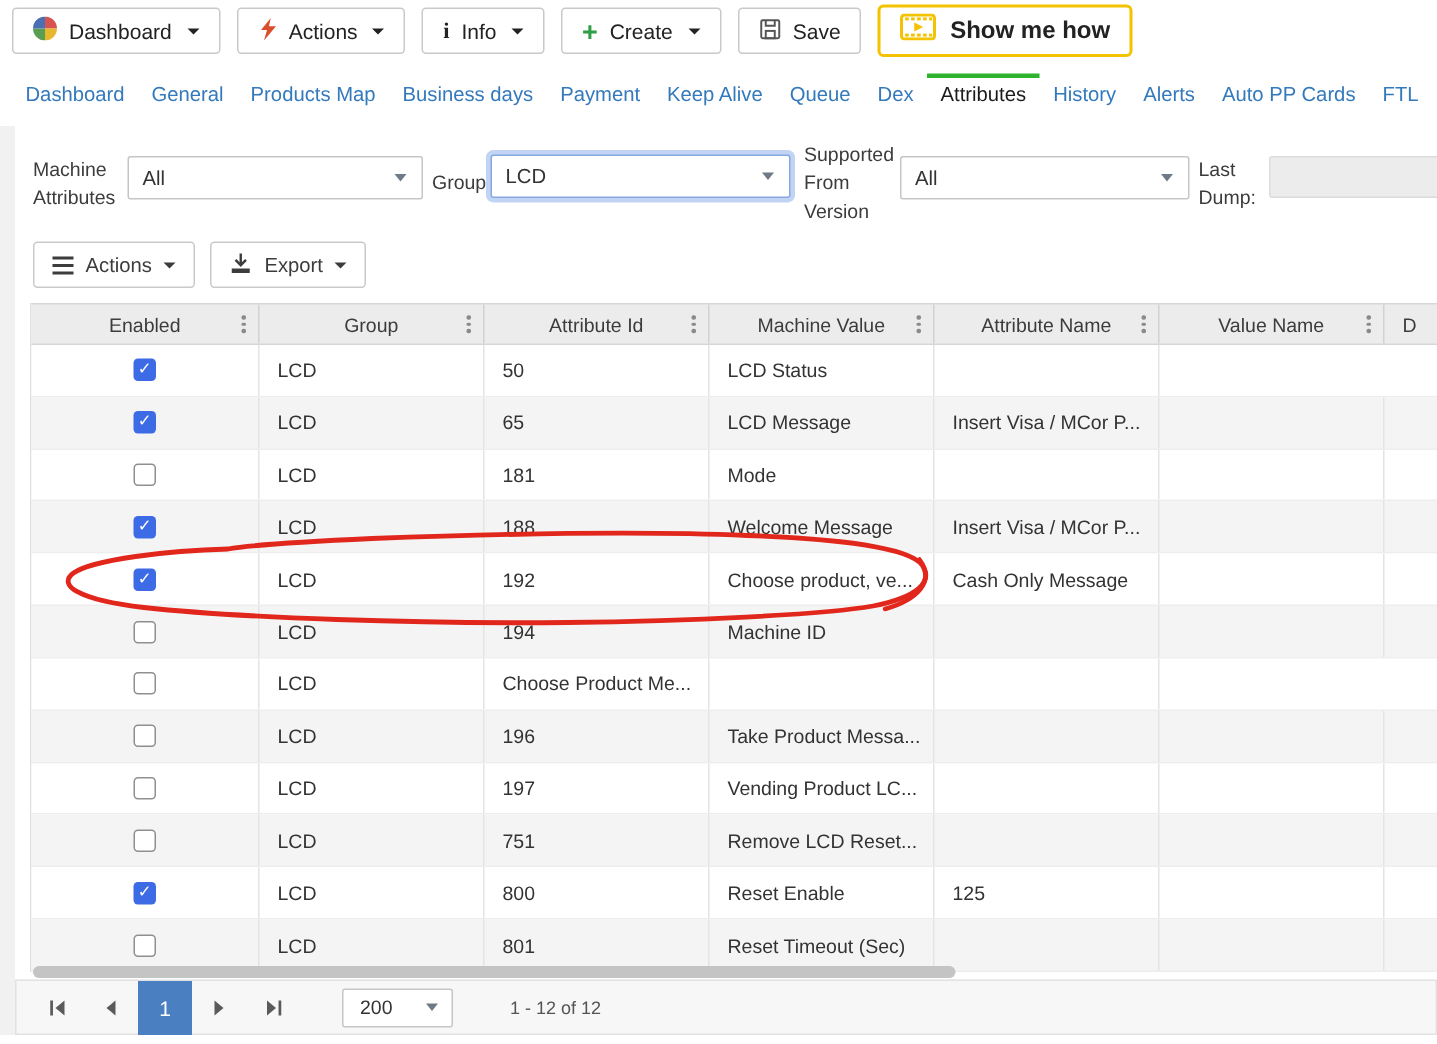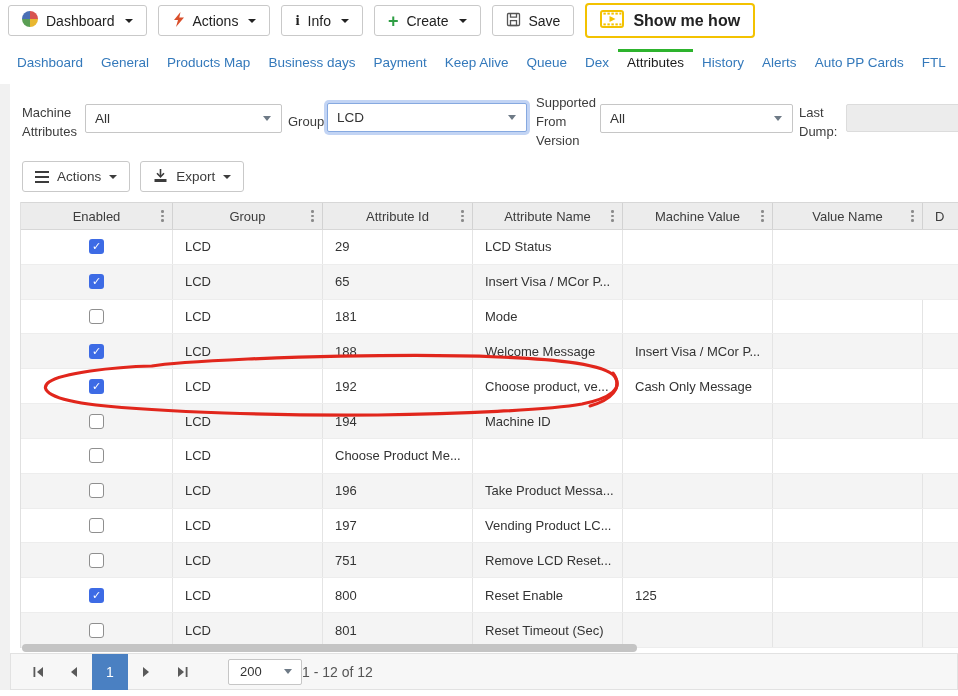--- a/index.html
+++ b/index.html
@@ -69,21 +69,21 @@
   
   .pager { position:absolute; left:10px; top:653px; width:948px; height:37px; background:#f7f7f7;
     border:1px solid #e2e2e2; display:flex; align-items:center; }
   .pnav { display:flex; align-items:center; margin-left:9px; }
   .pbtn { width:36px; height:36px; display:flex; align-items:center; justify-content:center; cursor:pointer; }
   .pbtn.cur { background:#4a80c2; color:#fff; font-size:14px; }
   .psize { position:relative; margin-left:28px; width:74px; height:26px; background:#fff; border:1px solid #c6c6c6;
     border-radius:2px; display:flex; align-items:center; padding-left:11px; font-size:13px; color:#333; cursor:pointer; }
   .psize .chev { position:absolute; right:9px; width:0; height:0;
     border-left:4px solid transparent; border-right:4px solid transparent; border-top:5px solid #6e7a86; }
-  .pinfo { font-size:14px; color:#555; }
+  .pinfo { margin-left:38px; font-size:12px; color:#555; }
   
   .annot { position:absolute; left:0; top:0; width:958px; height:696px; pointer-events:none; z-index:9; }
 </style>
 </head>
 <body>
 
 <div class="toolbar">
     <div class="tbtn">
       <span><svg width="16" height="16" viewBox="0 0 16 16">
           <path d="M8,8 L8,0 A8,8 0 0 1 16,8 Z" fill="#d85450"></path>
@@ -219,29 +219,29 @@
       </div>
       <div class="hcell" style="width: 150px;">
         <span>Attribute Id</span>
         <span class="colmenu">
           <i></i>
           <i></i>
           <i></i>
         </span>
       </div>
       <div class="hcell" style="width: 150px;">
+        <span>Machine Value</span>
+        <span class="colmenu">
+          <i></i>
+          <i></i>
+          <i></i>
+        </span>
+      </div>
+      <div class="hcell" style="width: 150px;">
         <span>Attribute Name</span>
-        <span class="colmenu">
-          <i></i>
-          <i></i>
-          <i></i>
-        </span>
-      </div>
-      <div class="hcell" style="width: 150px;">
-        <span>Machine Value</span>
         <span class="colmenu">
           <i></i>
           <i></i>
           <i></i>
         </span>
       </div>
       <div class="hcell" style="width: 150px;">
         <span>Value Name</span>
         <span class="colmenu">
           <i></i>
@@ -252,31 +252,32 @@
       <div class="hcell last" style="flex: 1 1 0%;">
         <span>D</span>
       </div>
     </div>
   <div class="gbody">
       <div class="grow">
         <div class="cell ck" style="width:152px">
           <span class="cbx on">✓</span>
         </div>
         <div class="cell" style="width:150px">LCD</div>
-        <div class="cell" style="width:150px">29</div>
+        <div class="cell" style="width:150px">50</div>
         <div class="cell" style="width:150px">LCD Status</div>
         <div class="cell" style="width:150px"></div>
         <div class="cell last" style="flex:1"></div>
       </div>
       <div class="grow alt">
         <div class="cell ck" style="width:152px">
           <span class="cbx on">✓</span>
         </div>
         <div class="cell" style="width:150px">LCD</div>
         <div class="cell" style="width:150px">65</div>
+        <div class="cell" style="width:150px">LCD Message</div>
         <div class="cell" style="width:150px">Insert Visa / MCor P...</div>
         <div class="cell" style="width:150px"></div>
         <div class="cell last" style="flex:1"></div>
       </div>
       <div class="grow">
         <div class="cell ck" style="width:152px">
           <span class="cbx off"></span>
         </div>
         <div class="cell" style="width:150px">LCD</div>
         <div class="cell" style="width:150px">181</div>

